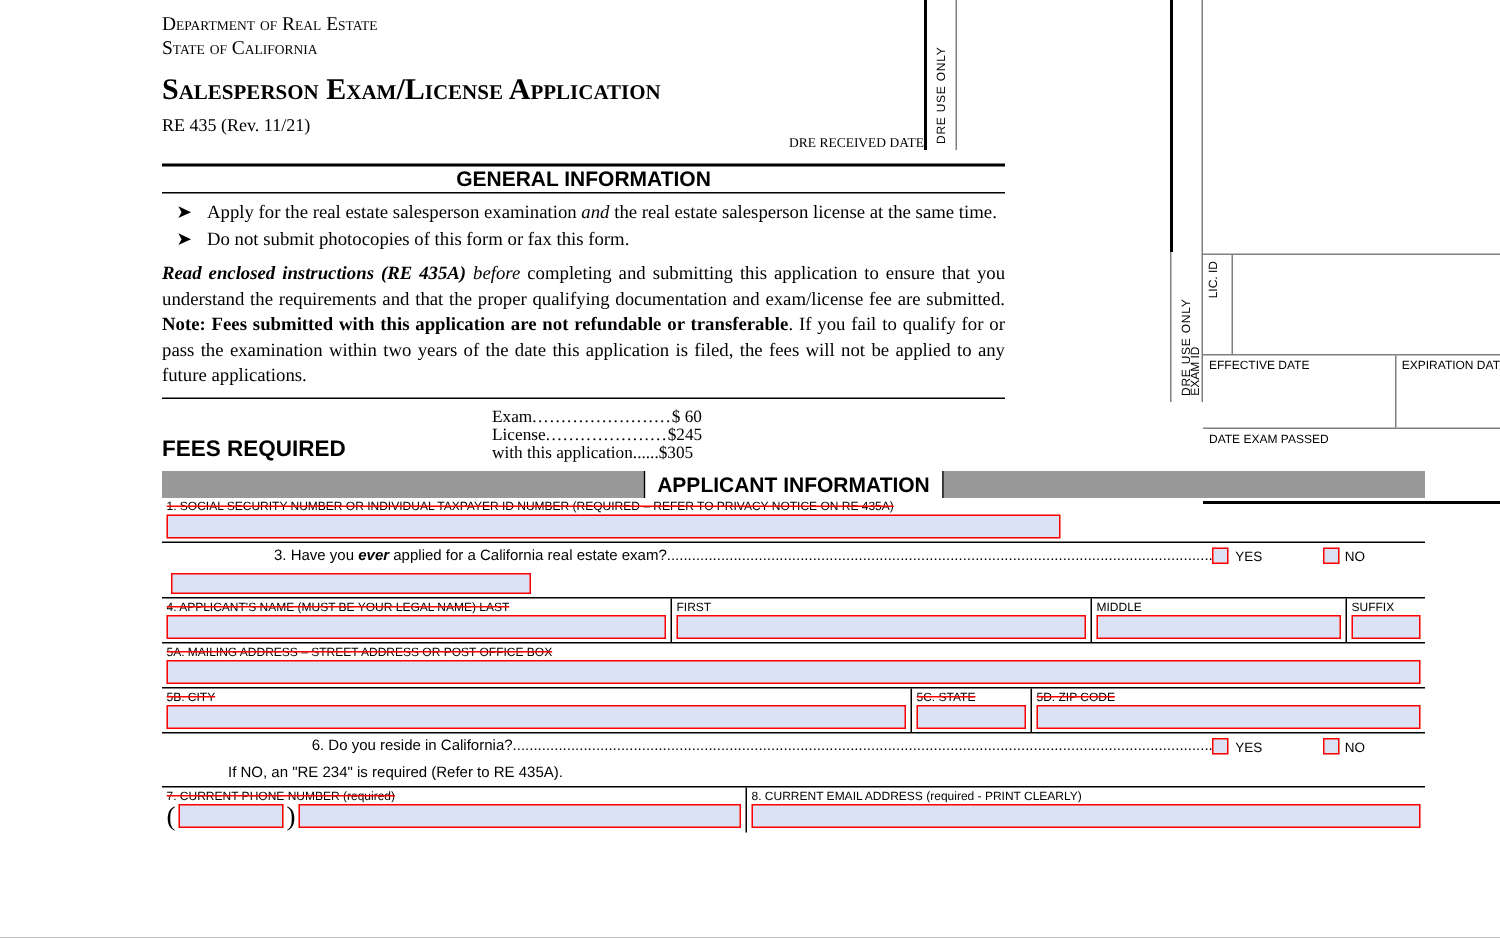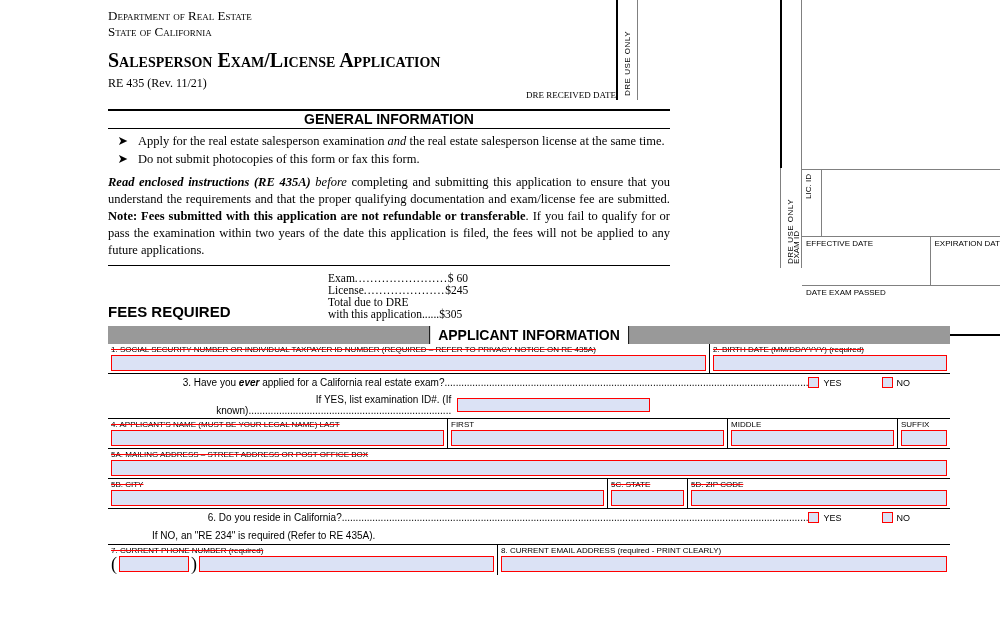--- a/index.html
+++ b/index.html
@@ -106,55 +106,49 @@
       <b><i>Read enclosed instructions (RE 435A)</i></b><i> before</i><span> completing and submitting this application to ensure that you understand the requirements and that the proper qualifying documentation and exam/license fee are submitted. </span><b>Note: Fees submitted with this application are not refundable or transferable</b><span>. If you fail to qualify for or pass the examination within two years of the date this application is filed, the fees will not be applied to any future applications.</span>
     </div>
   </div>
   <div class="hr1"></div>
 
   <div class="fees-row">
     <div class="fees-label">FEES REQUIRED</div>
     <div class="fees-table">
       <div class="fees-line"><span>Exam</span><span class="dots">........................</span><span>$  60</span></div>
       <div class="fees-line"><span>License</span><span class="dots">.....................</span><span>$245</span></div>
-      <div class="fees-line">Total due to DRE</div>
       <div class="fees-line"><span>with this application</span>......<span>$305</span></div>
     </div>
   </div>
 
   <div class="band">
     <div class="band-center">APPLICANT INFORMATION</div>
   </div>
 
   <div class="form-area">
 
     <div class="fld-row">
       <div class="fld" style="flex:0 0 602px">
         <div class="fld-label strike">1. SOCIAL SECURITY NUMBER OR INDIVIDUAL TAXPAYER ID NUMBER (REQUIRED – REFER TO PRIVACY NOTICE ON RE 435A)</div>
         <div class="input-box"></div>
       </div>
-      <div class="fld" style="flex:1">
-        <div class="fld-label strike">2. BIRTH DATE (MM/DD/YYYY) (required)</div>
-        <div class="input-box"></div>
-      </div>
     </div>
 
     <div class="q-row" style="border-bottom:none">
       <div class="q-text"><span>3. Have you </span><b><i>ever</i></b><span> applied for a California real estate exam?</span><span>...................................................................................................................................</span></div>
       <div class="chk-wrap">
             <span class="chk"></span>
             <span class="chk-label">YES</span>
           </div>
       <div class="chk-wrap">
             <span class="chk"></span>
             <span class="chk-label">NO</span>
           </div>
     </div>
     <div class="q-row">
-      <div class="q-sub"><span>If YES, list examination ID#. (If known)</span>.........................................................................</div>
       <div class="idbox" style="margin-right:300px"></div>
     </div>
 
     <div class="fld-row">
       <div class="fld" style="flex:0 0 340px">
             <div class="fld-label strike">4. APPLICANT'S NAME (MUST BE YOUR LEGAL NAME)   LAST</div>
             <div class="input-box"></div>
           </div>
       <div class="fld" style="flex:0 0 280px">
             <div class="fld-label">FIRST</div>

